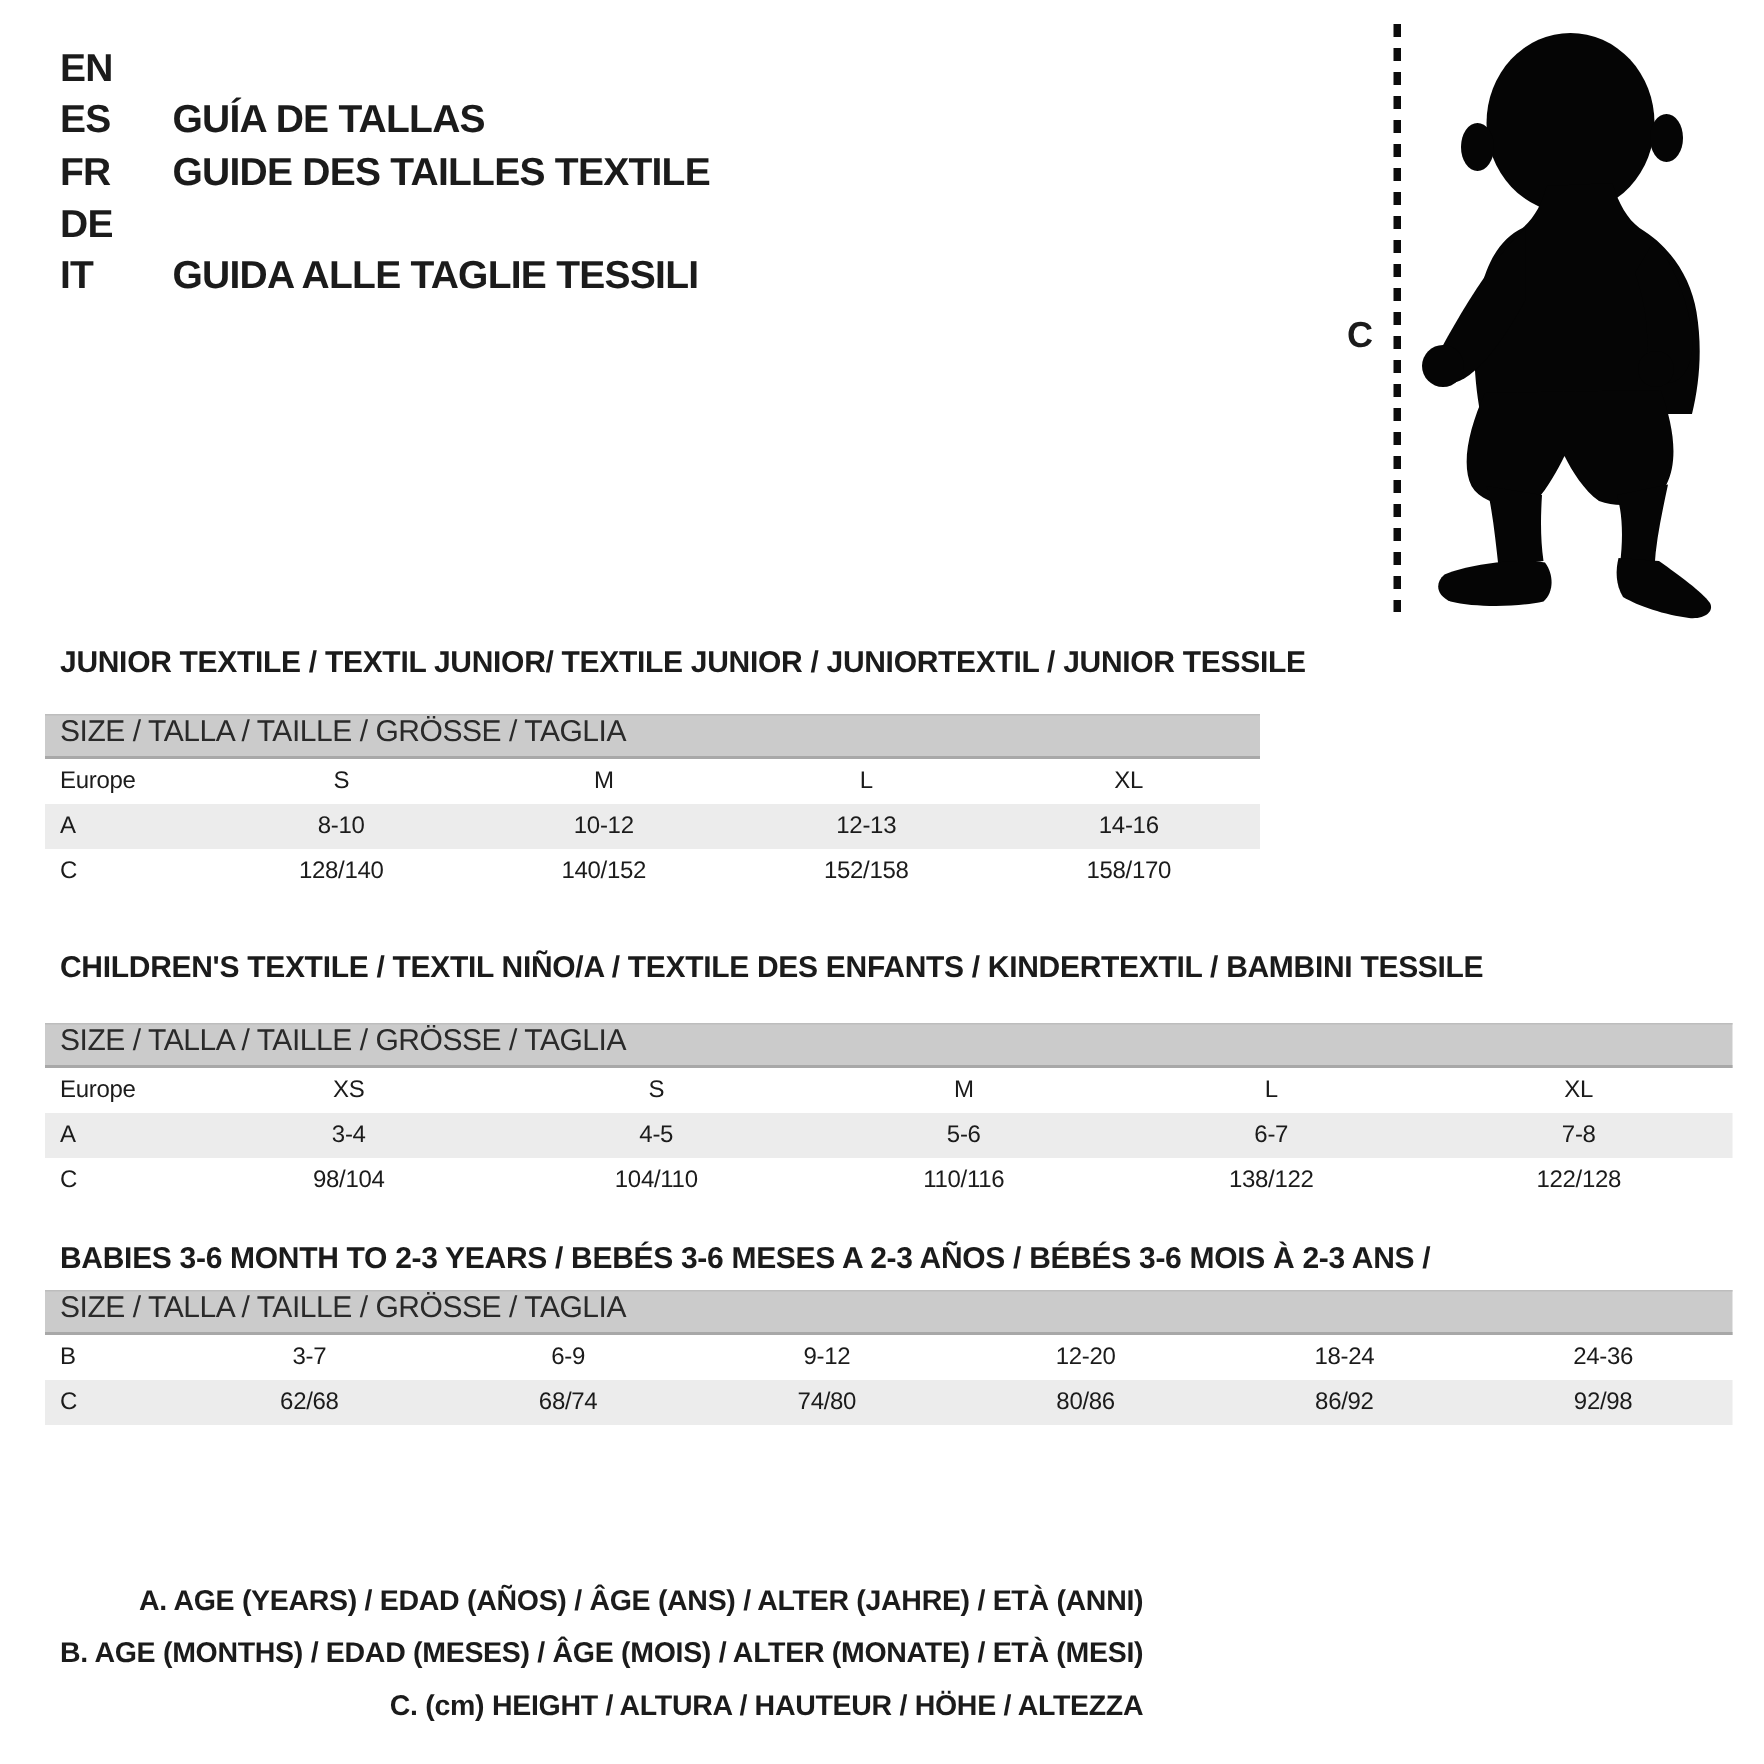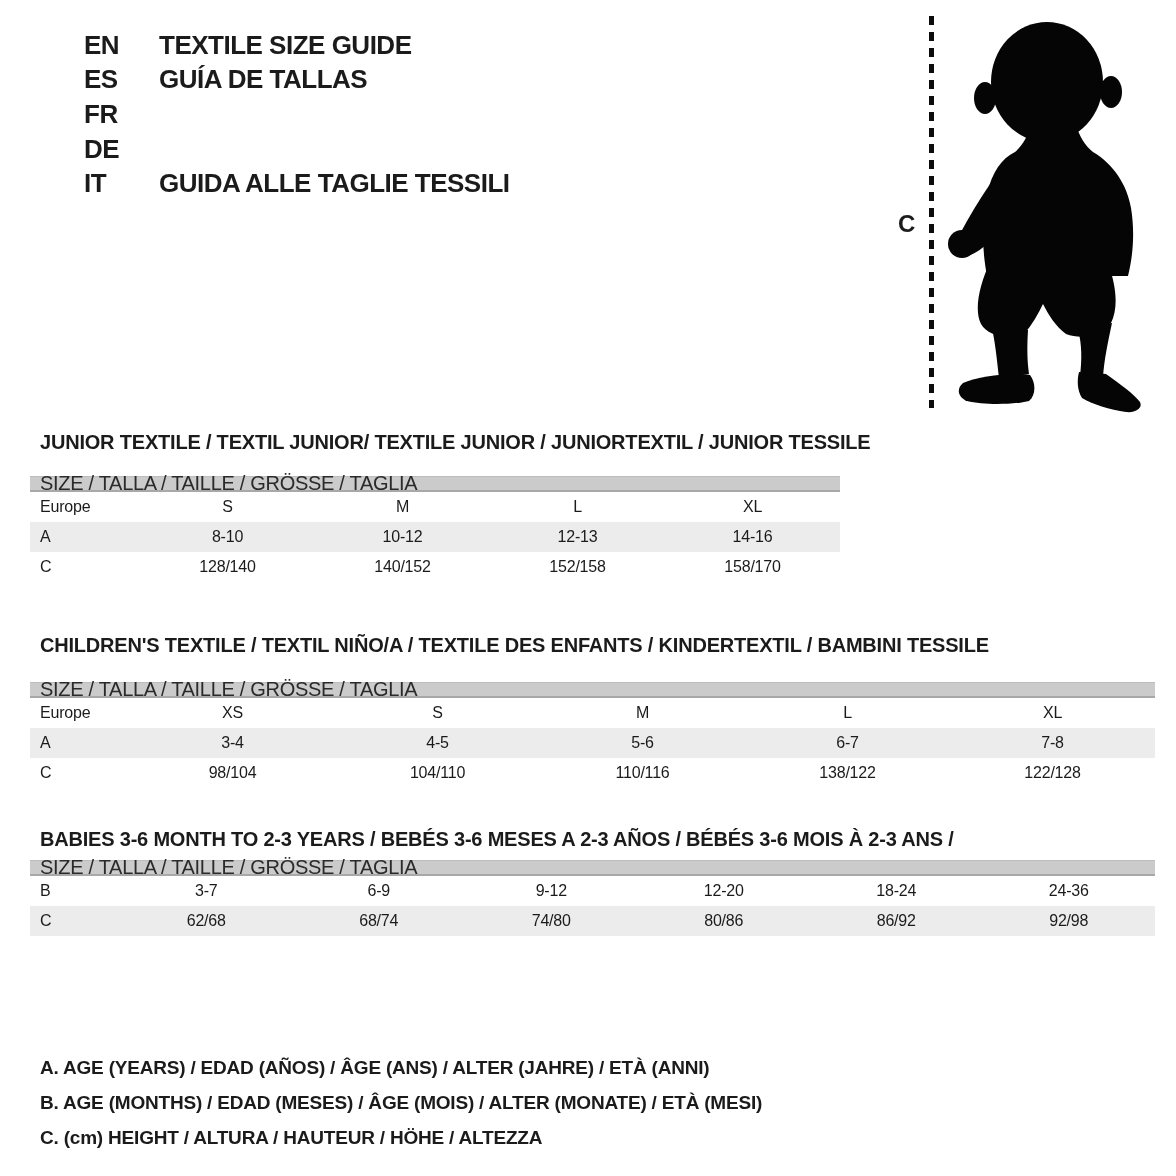--- a/index.html
+++ b/index.html
@@ -7,72 +7,72 @@
     position:relative;
     width:1176px;height:1176px;
     background:#ffffff;
     font-family:"Liberation Sans","DejaVu Sans",sans-serif;
     color:#1b1b1b;
     overflow:hidden;
   }
   
   .lang-block{position:absolute;left:40px;top:28px;}
   .lang-row{display:flex;height:34.6px;align-items:center;}
-  .lang-code{width:75px;font-size:26px;font-weight:700;letter-spacing:-.5px;margin-left:44px;}
+  .lang-code{width:75px;font-size:26px;font-weight:700;letter-spacing:-.5px;}
   .lang-title{font-size:26px;font-weight:700;letter-spacing:-.5px;white-space:nowrap;}
   
   .figure{position:absolute;left:898px;top:12px;width:266px;height:402px;}
   .dotted-line{
     position:absolute;left:31px;top:4px;width:5px;height:392px;
     background:repeating-linear-gradient(to bottom,#0c0c0c 0 9px,transparent 9px 16px);
   }
   .measure-label{position:absolute;left:0;top:198px;font-size:24px;font-weight:700;}
   .baby-svg{position:absolute;left:37px;top:0;}
   
   .tablewrap{position:absolute;left:30px;}
   .t1{top:427px;width:810px;}
   .t2{top:630px;width:1125px;}
   .t3{top:819px;width:1125px;}
   .ttitle{
     margin:4px 0 0 10px;font-size:20px;font-weight:700;letter-spacing:-.2px;
     line-height:22px;white-space:nowrap;
   }
   .t3 .ttitle{line-height:32px;}
   .thead{
-    margin-top:23px;height:16px;background:#cbcbcb;
+    margin-top:23px;height:30px;background:#cbcbcb;
     border-top:1px solid #bdbdbd;border-bottom:2px solid #a8a8a8;
-    display:flex;align-items:center;box-sizing:border-box;
+    display:flex;box-sizing:border-box;
   }
   .t2 .thead{margin-top:26px;}
   .t3 .thead{margin-top:5px;}
   .thead span{margin-left:10px;font-size:20px;font-weight:400;color:#2a2a2a;letter-spacing:-.3px;white-space:nowrap;}
   .trow{display:flex;height:30px;align-items:center;font-size:16px;letter-spacing:-.2px;}
   .trow.stripe{background:#ececec;}
   .tlabel{padding-left:10px;box-sizing:border-box;flex:0 0 auto;}
   .tcell{flex:1 1 0;text-align:center;}
   
-  .notes{position:absolute;left:40px;top:1050px;}
+  .notes{position:absolute;left:40px;top:1050px;text-align:right;}
   .note-line{font-size:19px;font-weight:700;letter-spacing:-.2px;line-height:35px;white-space:nowrap;}
 </style>
 </head>
 <body>
 
 <div class="page">
 
   <div class="lang-block">
     <div class="lang-row">
       <span class="lang-code">EN</span>
-      <span class="lang-title">TEXTILE SIZE GUIDE</span>
     </div>
     <div class="lang-row">
       <span class="lang-code">ES</span>
       <span class="lang-title">GUÍA DE TALLAS</span>
     </div>
     <div class="lang-row">
       <span class="lang-code">FR</span>
+      <span class="lang-title">GUIDE DES TAILLES TEXTILE</span>
     </div>
     <div class="lang-row">
       <span class="lang-code">DE</span>
     </div>
     <div class="lang-row">
       <span class="lang-code">IT</span>
       <span class="lang-title">GUIDA ALLE TAGLIE TESSILI</span>
     </div>
   </div>
 

